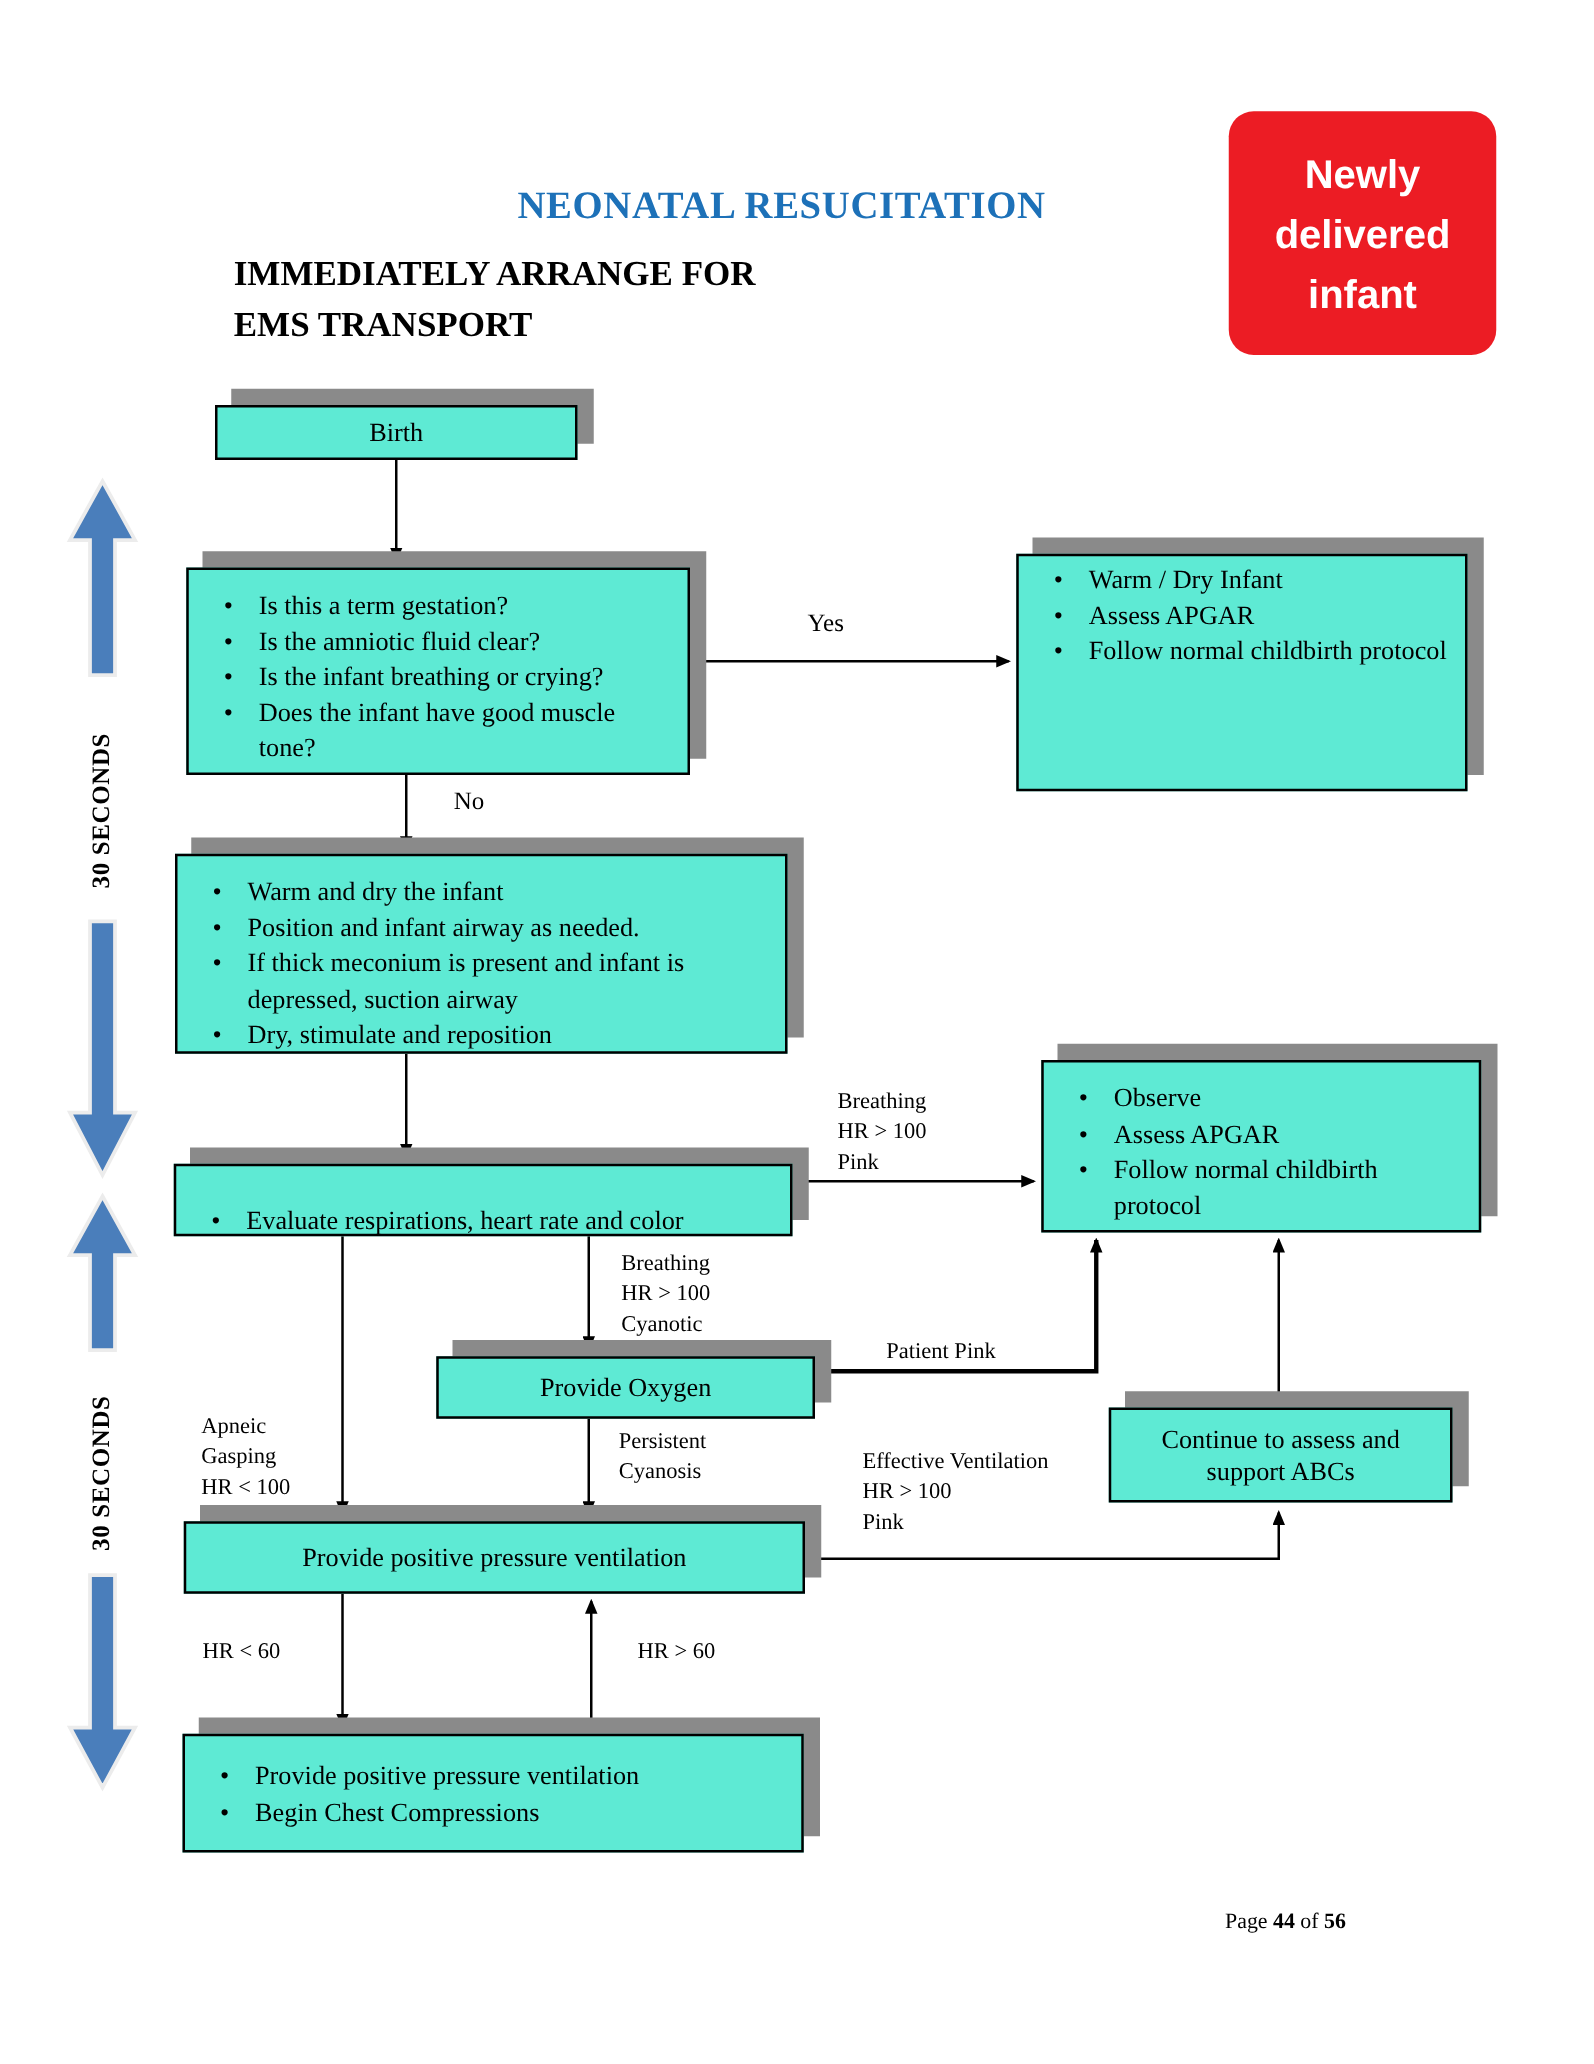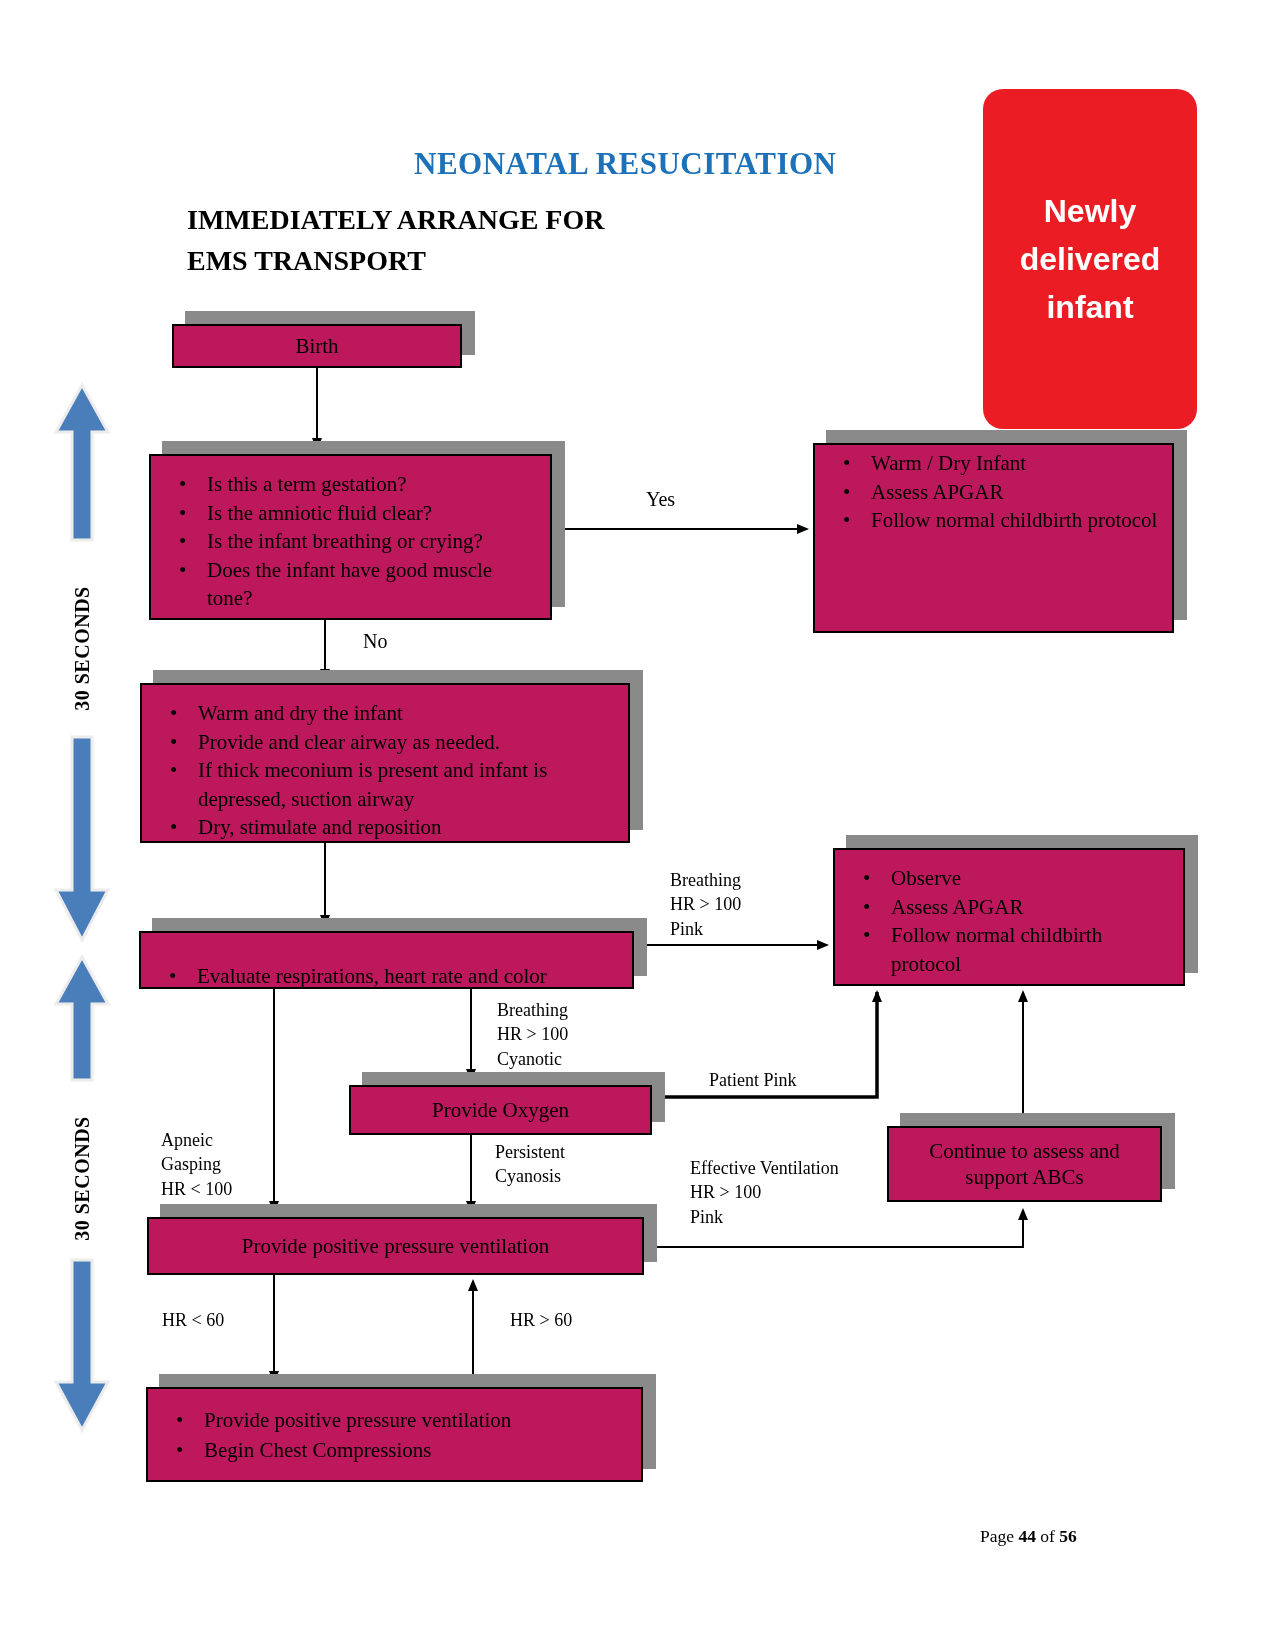--- a/index.html
+++ b/index.html
@@ -5,21 +5,21 @@
   html,body{margin:0;padding:0;background:#fff;}
   body{width:1275px;height:1651px;position:relative;overflow:hidden;
        font-family:"Liberation Serif","DejaVu Serif",serif;color:#000;}
   .abs{position:absolute;}
   .page-title{font-size:31px;font-weight:bold;color:var(--title_blue);letter-spacing:.5px;white-space:nowrap;z-index:3;}
   .ems-heading{font-size:28px;font-weight:bold;line-height:1.45;z-index:3;}
   .badge{background:var(--badge_red);color:var(--badge_text);border-radius:20px;
          font-family:"Liberation Sans","DejaVu Sans",sans-serif;font-weight:bold;font-size:32px;
          display:flex;flex-direction:column;align-items:center;justify-content:center;
          line-height:1.5;text-align:center;z-index:3;}
-  .box{position:absolute;background:#be185d;border:2px solid #000;box-sizing:border-box;
+  .box{position:absolute;background:#5eead4;border:2px solid #000;box-sizing:border-box;
        box-shadow:13px -13px 0 var(--shadow_gray);font-size:21px;z-index:2;}
   .center-box{display:flex;align-items:center;justify-content:center;text-align:center;line-height:1.25;}
   .bullets{padding:12px 8px 6px 12px;}
   .b{display:flex;line-height:1.36;}
   .b::before{content:"\2022";flex:0 0 44px;padding-left:16px;box-sizing:border-box;}
   .rc-title{text-align:center;font-weight:bold;text-decoration:underline;line-height:1.3;padding-top:10px;}
   .rc .bullets{padding-top:4px;}
   .lbl{position:absolute;font-weight:normal;font-size:18px;line-height:1.35;z-index:3;white-space:nowrap;}
   .lbl span{display:block;}
   .rot-label{position:absolute;width:160px;text-align:center;font-weight:bold;font-size:20px;
@@ -63,21 +63,21 @@
 
 <div class="rot-label" style="left:2px;top:637px;">30 SECONDS</div>
 <div class="rot-label" style="left:2px;top:1167px;">30 SECONDS</div>
 
 <div class="abs page-title" style="left:414px;top:146px;">NEONATAL RESUCITATION</div>
 <div class="abs ems-heading" style="left:187px;top:200px;">
   <div>IMMEDIATELY ARRANGE FOR</div>
   <div>EMS TRANSPORT</div>
 </div>
 
-<div class="abs badge" style="left:983px;top:89px;width:214px;height:340px;">
+<div class="abs badge" style="left:983px;top:89px;width:214px;height:195px;">
   <span>Newly</span>
   <span>delivered</span>
   <span>infant</span>
 </div>
 
 <div class="box center-box" style="left:172px;top:324px;width:290px;height:44px;">
   <span>Birth</span>
 </div>
 
 <div class="box" style="left:149px;top:454px;width:403px;height:166px;">
@@ -93,21 +93,21 @@
   <div class="bullets">
     <div class="b">Warm / Dry Infant</div>
     <div class="b">Assess APGAR</div>
     <div class="b">Follow normal childbirth protocol</div>
   </div>
 </div>
 
 <div class="box" style="left:140px;top:683px;width:490px;height:160px;">
   <div class="bullets" style="padding-top:14px;">
     <div class="b">Warm and dry the infant</div>
-    <div class="b">Provide and clear airway as needed.</div>
+    <div class="b">Position and infant airway as needed.</div>
     <div class="b">If thick meconium is present and infant is depressed, suction airway</div>
     <div class="b">Dry, stimulate and reposition</div>
   </div>
 </div>
 
 <div class="box" style="left:139px;top:931px;width:495px;height:58px;">
   <div class="bullets" style="padding-top:29px;">
     <div class="b">Evaluate respirations, heart rate and color</div>
   </div>
 </div>

